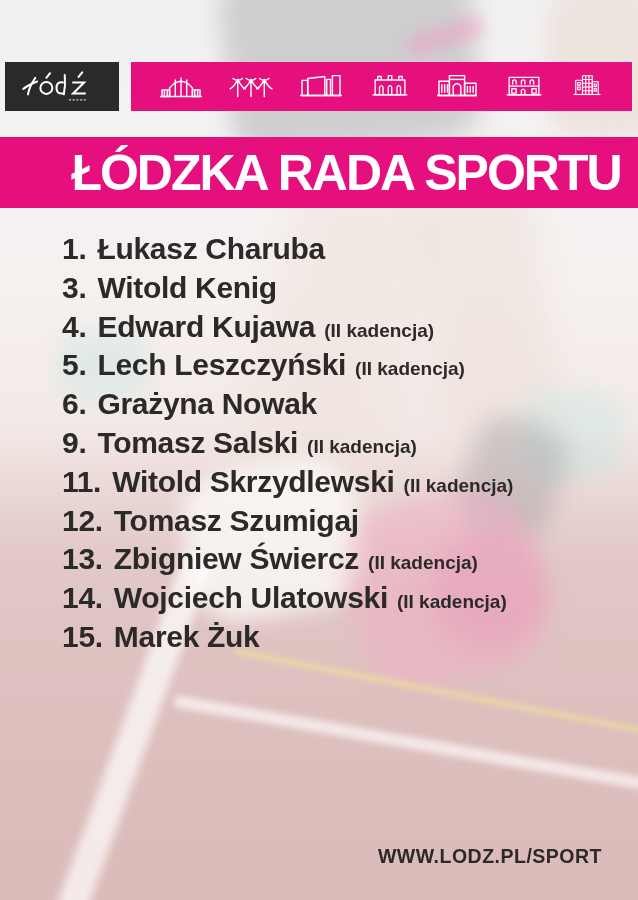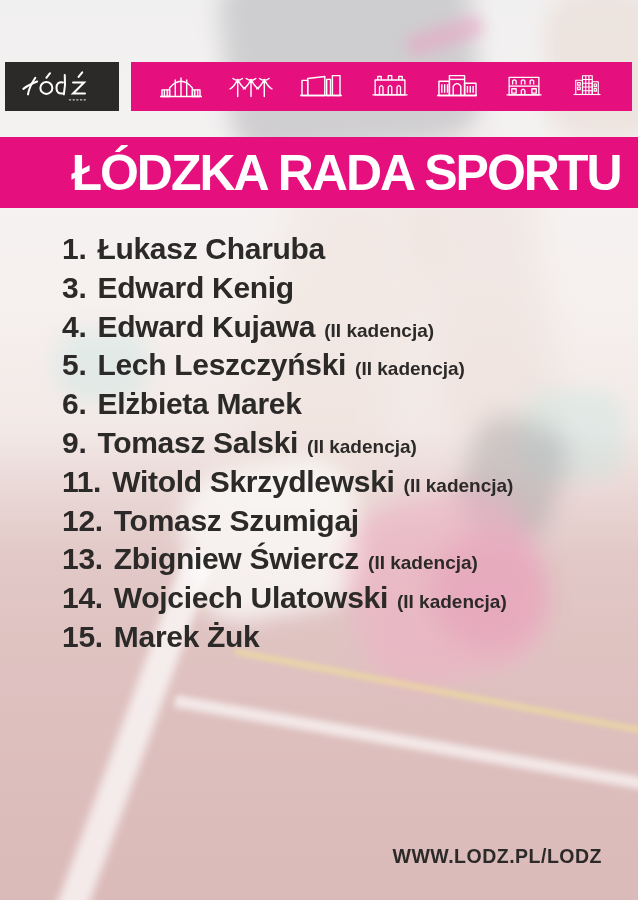--- a/index.html
+++ b/index.html
@@ -184,33 +184,33 @@
     <h1>ŁÓDZKA RADA SPORTU</h1>
   </div>
 
   <ul class="members">
     <li class="member">
       <span class="num">1.</span><span class="name">Łukasz Charuba</span>
     </li>
 
 
     <li class="member">
-      <span class="num">3.</span><span class="name">Edward Kenig</span>
+      <span class="num">3.</span><span class="name">Witold Kenig</span>
     </li>
 
     <li class="member">
       <span class="num">4.</span><span class="name">Edward Kujawa</span><span class="note">(II kadencja)</span>
     </li>
 
     <li class="member">
       <span class="num">5.</span><span class="name">Lech Leszczyński</span><span class="note">(II kadencja)</span>
     </li>
 
     <li class="member">
-      <span class="num">6.</span><span class="name">Elżbieta Marek</span>
+      <span class="num">6.</span><span class="name">Grażyna Nowak</span>
     </li>
 
 
 
     <li class="member">
       <span class="num">9.</span><span class="name">Tomasz Salski</span><span class="note">(II kadencja)</span>
     </li>
 
 
     <li class="member">
@@ -227,15 +227,15 @@
 
     <li class="member">
       <span class="num">14.</span><span class="name">Wojciech Ulatowski</span><span class="note">(II kadencja)</span>
     </li>
 
     <li class="member">
       <span class="num">15.</span><span class="name">Marek Żuk</span>
     </li>
   </ul>
 
-  <div class="website">WWW.LODZ.PL/LODZ</div>
+  <div class="website">WWW.LODZ.PL/SPORT</div>
 
 </div>
 
 </body></html>

